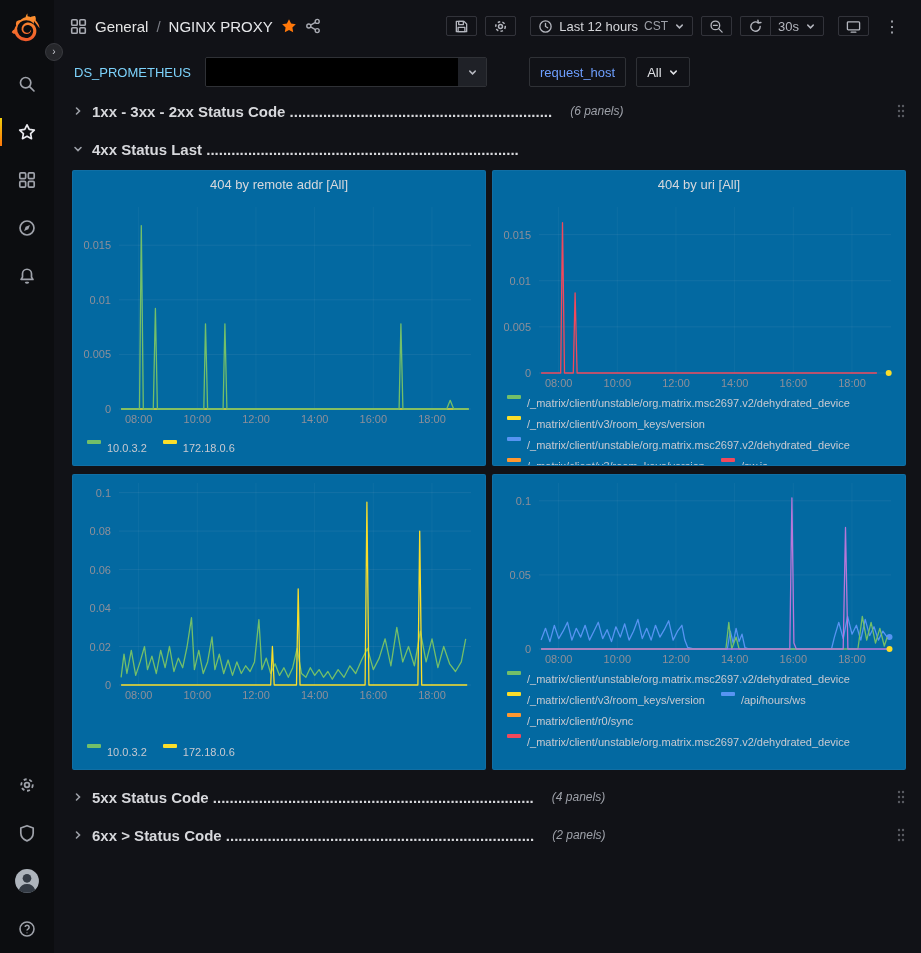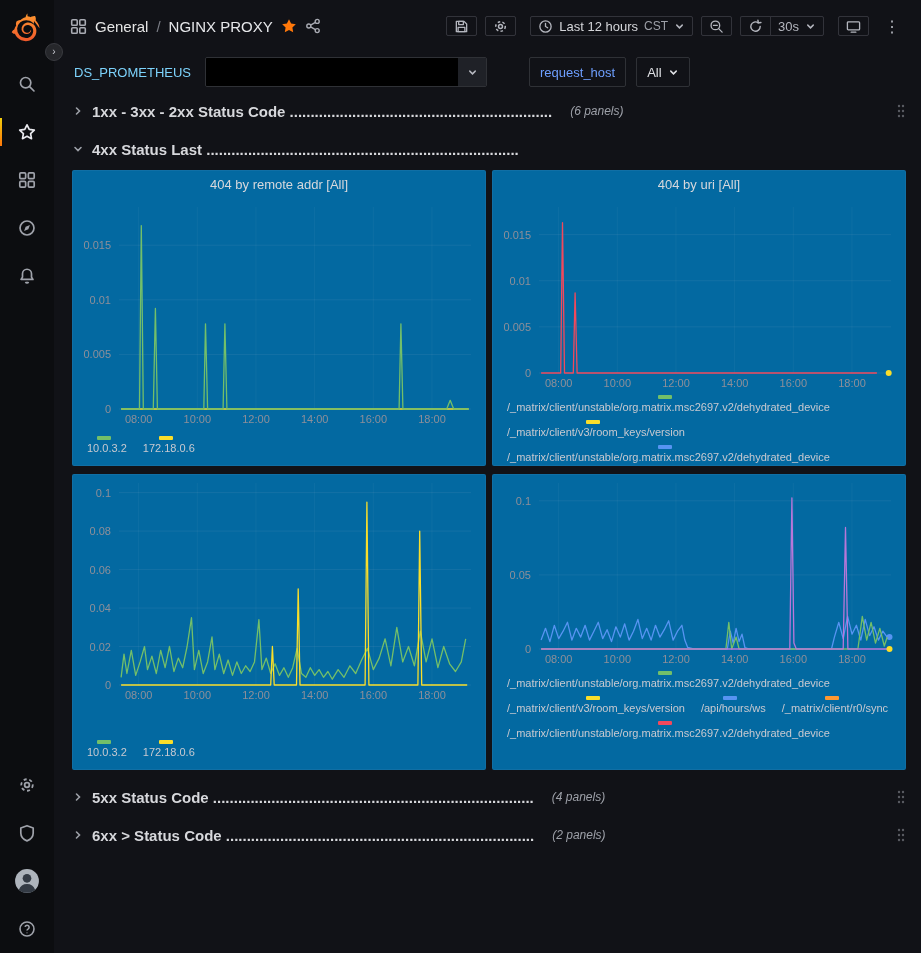--- a/index.html
+++ b/index.html
@@ -65,21 +65,21 @@
     display:flex; flex-direction:column; overflow:hidden; }
   .panel-title { height:28px; line-height:28px; text-align:center; font-size:13px; font-weight:500;
     color:#d7d8dc; cursor:pointer; flex-shrink:0; }
   svg.chart { display:block; width:100%; flex-shrink:0; }
   svg.chart-lg { height:228px; }
   svg.chart-sm { height:192px; }
   svg.chart text.tick { fill:#8e8f99; font-size:11px; font-family:"Liberation Sans",sans-serif; }
   .legend { display:flex; flex-wrap:wrap; column-gap:16px; row-gap:4px; padding:4px 10px 8px 14px;
     font-size:11px; color:#c8c9d0; line-height:17px; overflow:hidden; }
   .legend.single { margin-top:auto; }
-  .legend-item { display:inline-flex; align-items:center; white-space:nowrap; cursor:pointer;flex-direction:column; }
+  .legend-item { display:inline-flex; align-items:flex-start; white-space:nowrap; cursor:pointer; }
   .legend-mark { width:14px; height:4px; border-radius:1px; display:inline-block; margin-right:6px; }
 
   .filler { flex:1; }
   svg.ic { display:block; }
 </style>
 </head>
 <body>
 
 <aside class="sidebar">
   <div class="logo-wrap">

